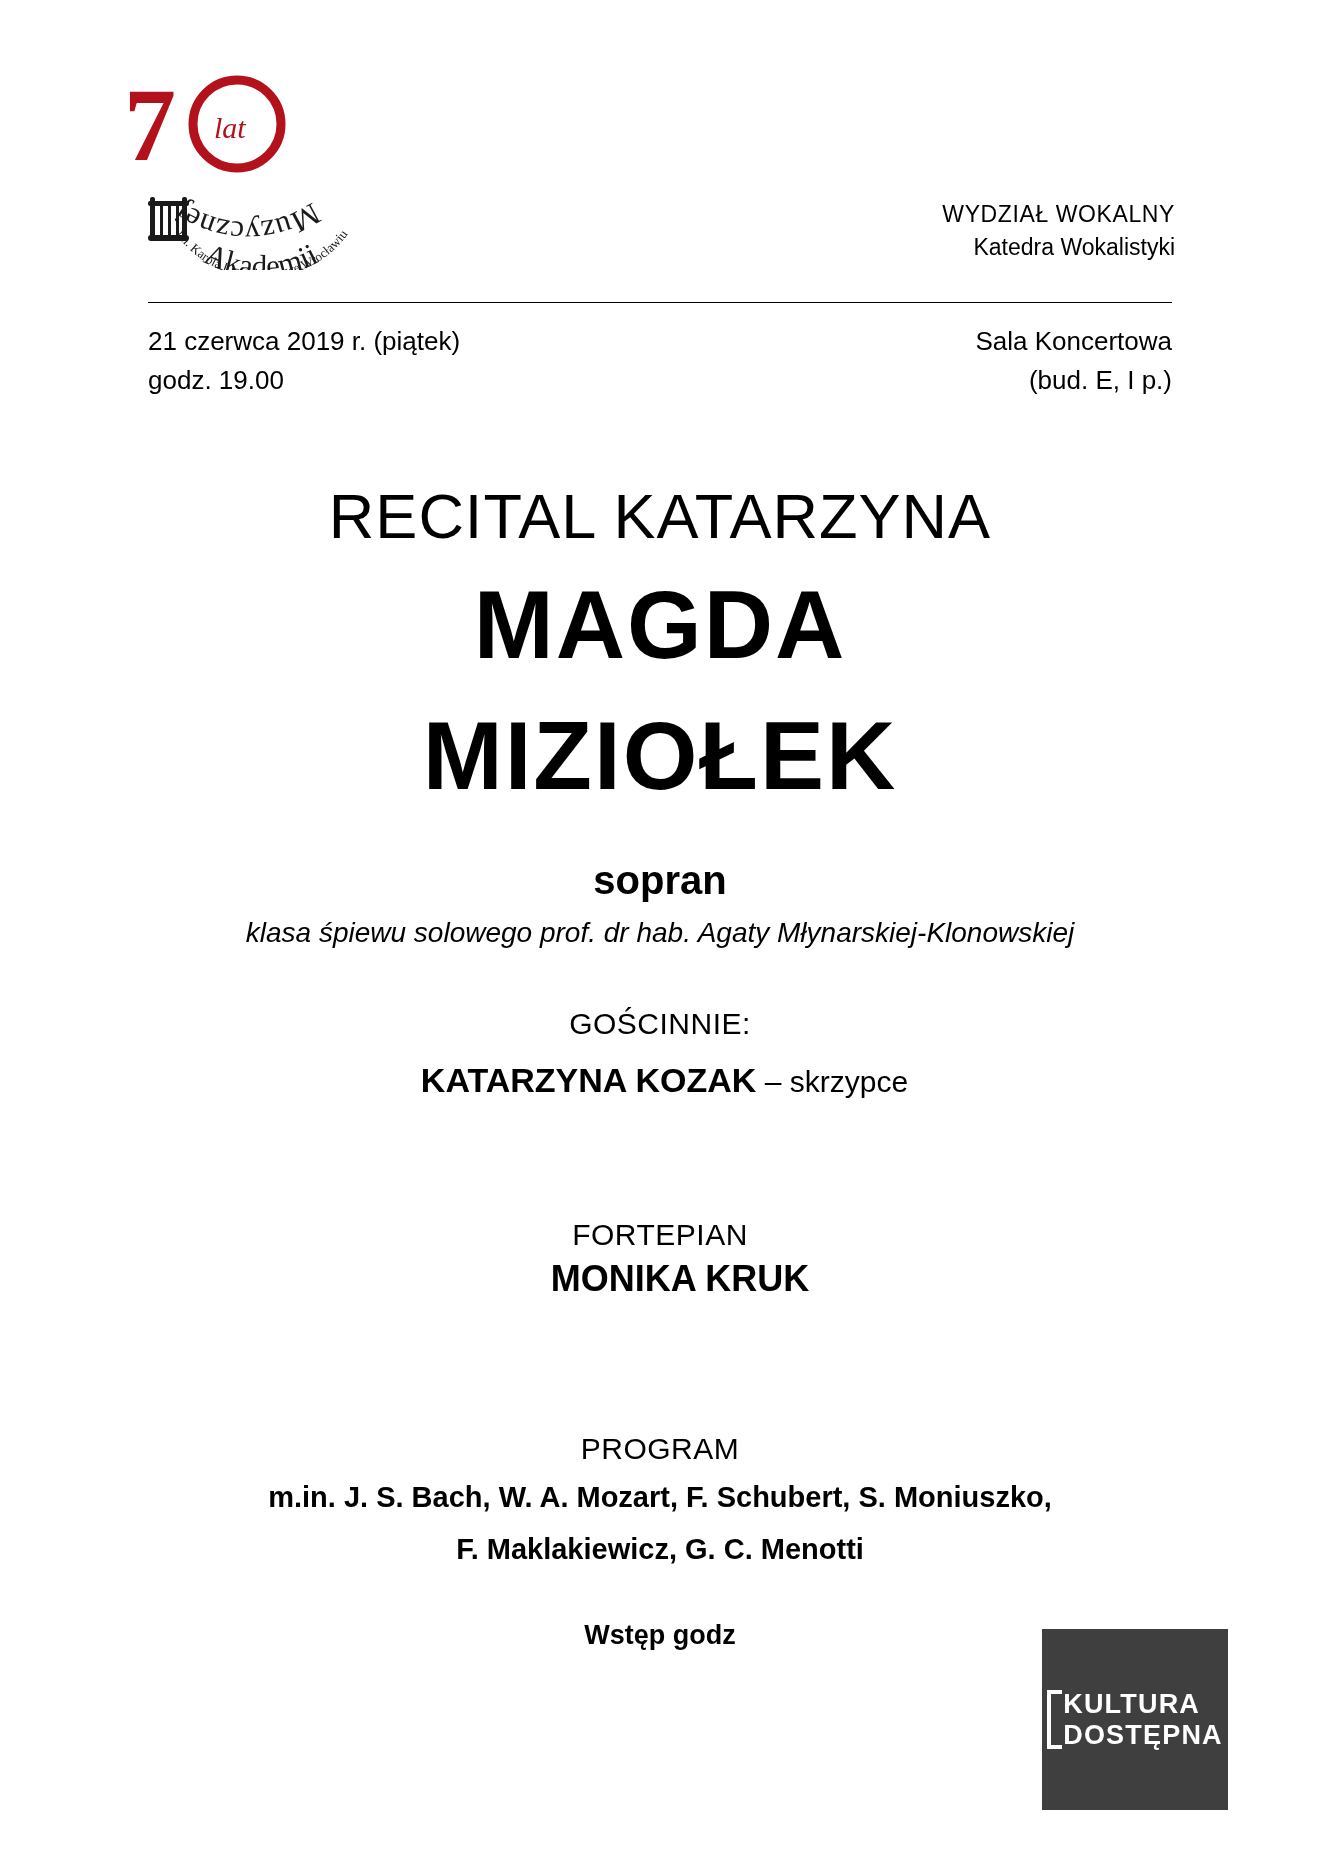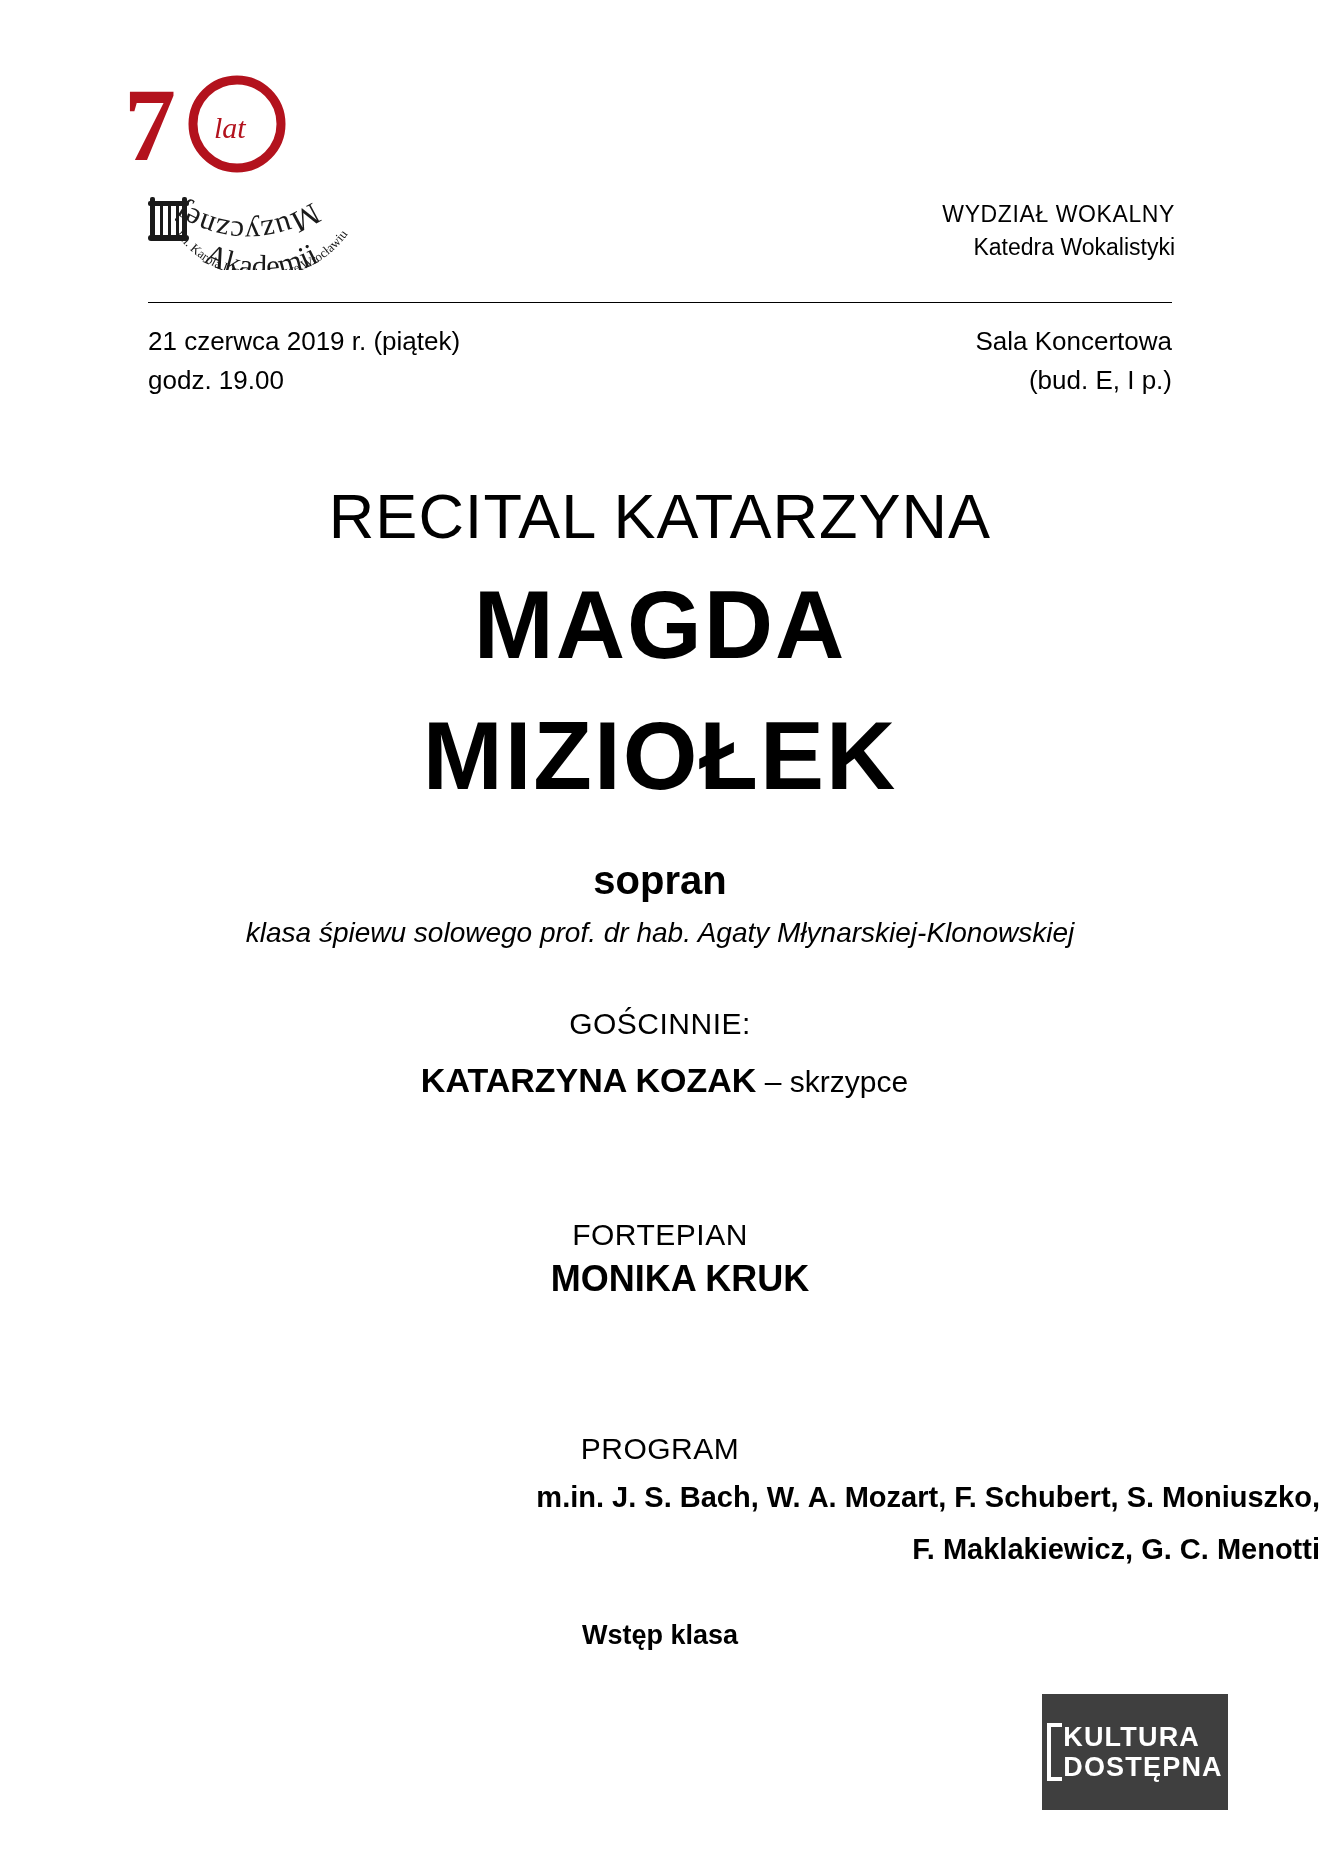--- a/index.html
+++ b/index.html
@@ -147,36 +147,35 @@
   .program-label {
     font-size: 30px;
     margin-top: 132px;
     letter-spacing: 0.5px;
   }
   .program-line {
     font-size: 29px;
     font-weight: bold;
     margin-top: 10px;
     line-height: 1.45;
-    text-align: right;
   }
 
   .free-entry {
     font-size: 27px;
     font-weight: bold;
     margin-top: 50px;
   }
 
   
   .badge {
     position: absolute;
     right: 92px;
     bottom: 56px;
     width: 186px;
-    height: 116px;
+    height: 181px;
     background: #3f3f3f;
     color: #ffffff;
     display: flex;
     align-items: center;
     justify-content: center;
   }
   .badge-inner {
     position: relative;
     padding-left: 16px;
     line-height: 1.12;
@@ -277,21 +276,21 @@
       <b>KATARZYNA KOZAK</b><span class="instrument"> – skrzypce</span>
     </div>
 
     <div class="piano-label">FORTEPIAN</div>
     <div class="piano-name">MONIKA KRUK</div>
 
     <div class="program-label">PROGRAM</div>
     <div class="program-line">m.in. J. S. Bach, W. A. Mozart, F. Schubert, S. Moniuszko,</div>
     <div class="program-line">F. Maklakiewicz, G. C. Menotti</div>
 
-    <div class="free-entry">Wstęp klasa</div>
+    <div class="free-entry">Wstęp godz</div>
   </div>
 
   <div class="badge">
     <div class="badge-inner">
       <div class="b1">KULTURA</div>
       <div class="b2">DOSTĘPNA</div>
     </div>
   </div>
 
 </div>

